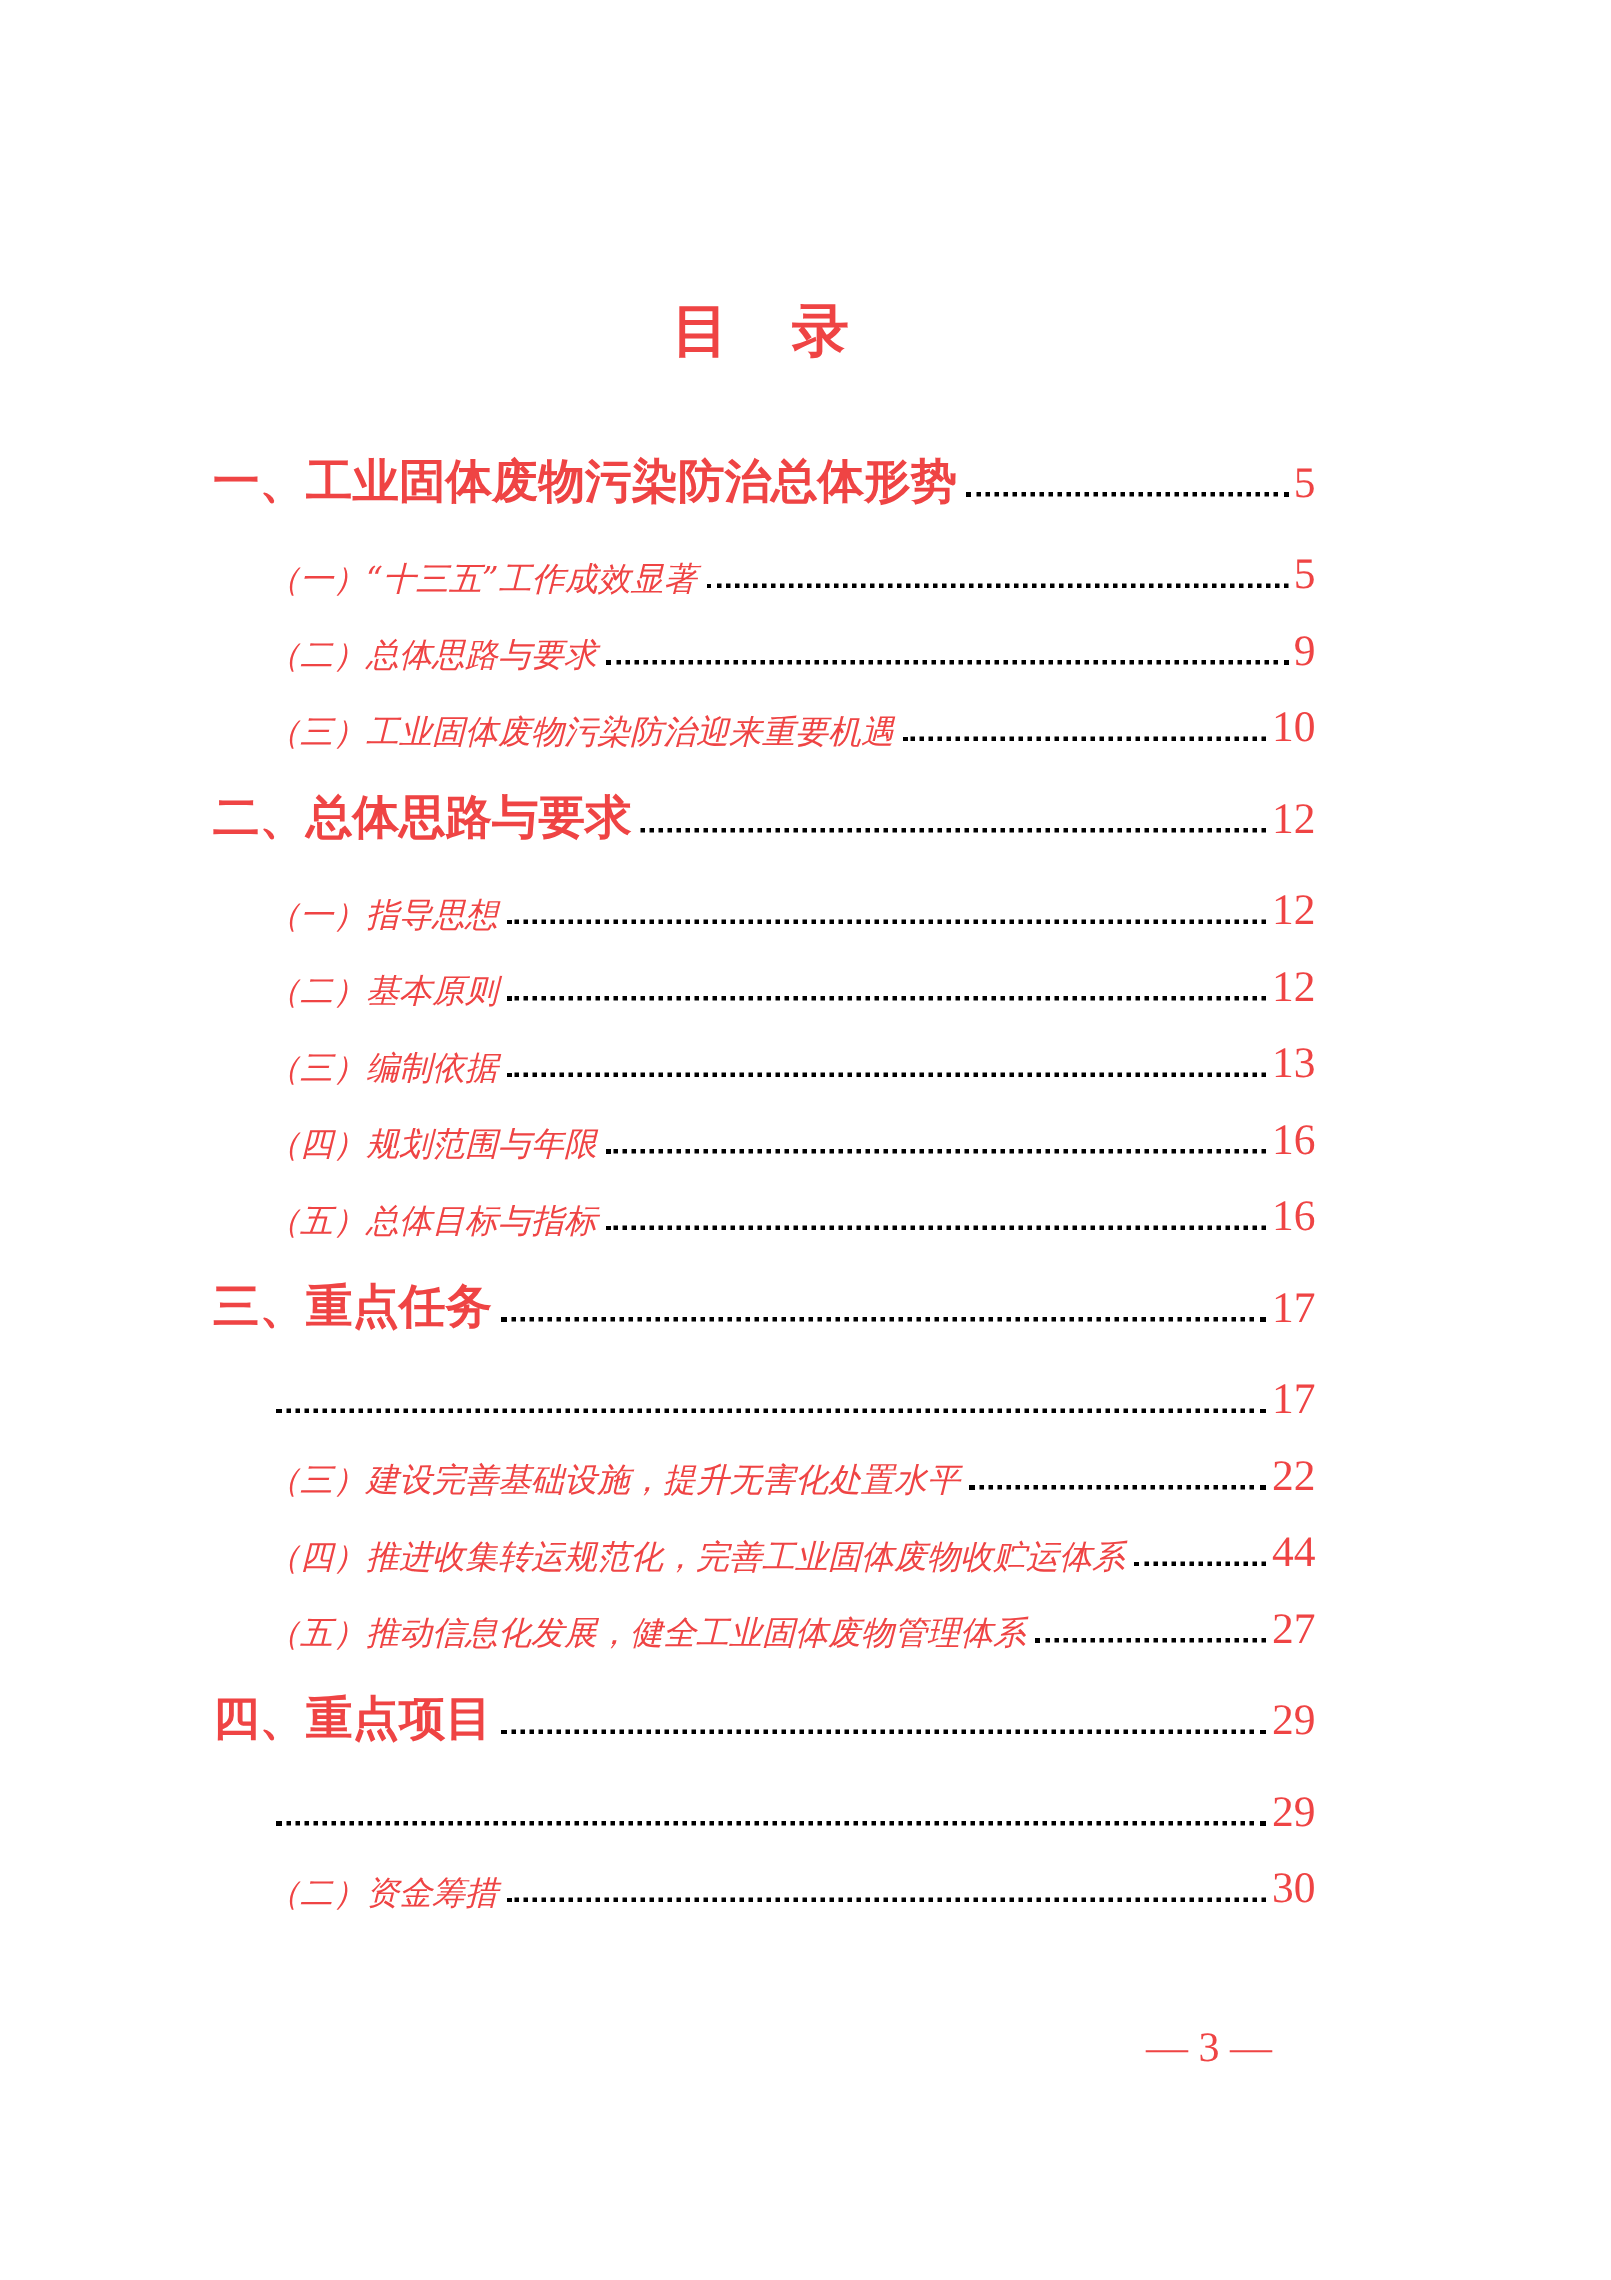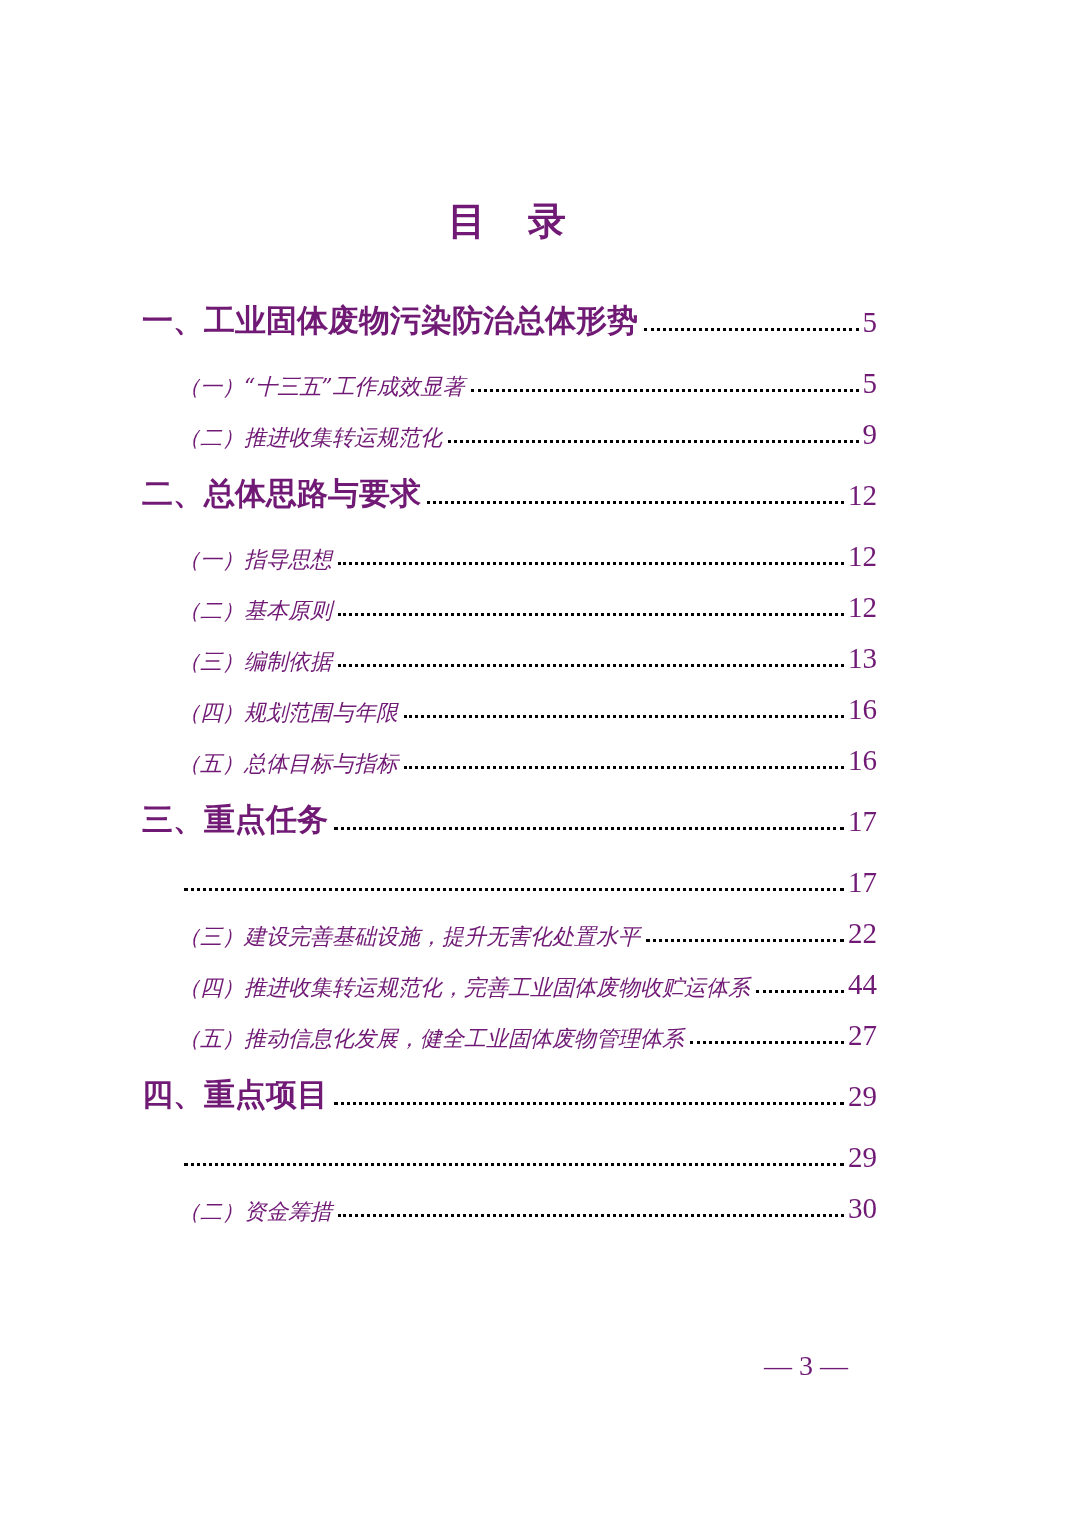--- a/index.html
+++ b/index.html
@@ -5,21 +5,21 @@
   html, body {
     margin: 0;
     padding: 0;
     background: #ffffff;
   }
   .page {
     position: relative;
     width: 1016px;
     height: 1520px;
     background: #ffffff;
-    color: #701a75;
+    color: #ef4444;
     overflow: hidden;
     font-family: "Liberation Serif", serif;
   }
   .toc-title {
     margin: 0;
     padding-top: 200px;
     text-align: center;
     font-family: "Liberation Sans", sans-serif;
     font-weight: 700;
     font-size: 38px;
@@ -93,25 +93,30 @@
     <span class="entry-page">5</span>
   </div>
 
   <div class="toc-entry level-2">
     <span class="entry-label">（一）“十三五”工作成效显著</span>
     <span class="leader"></span>
     <span class="entry-page">5</span>
   </div>
 
   <div class="toc-entry level-2">
-    <span class="entry-label">（二）推进收集转运规范化</span>
+    <span class="entry-label">（二）总体思路与要求</span>
     <span class="leader"></span>
     <span class="entry-page">9</span>
   </div>
 
+  <div class="toc-entry level-2">
+    <span class="entry-label">（三）工业固体废物污染防治迎来重要机遇</span>
+    <span class="leader"></span>
+    <span class="entry-page">10</span>
+  </div>
 
   <div class="toc-entry level-1">
     <span class="entry-label">二、总体思路与要求</span>
     <span class="leader"></span>
     <span class="entry-page">12</span>
   </div>
 
   <div class="toc-entry level-2">
     <span class="entry-label">（一）指导思想</span>
     <span class="leader"></span>

